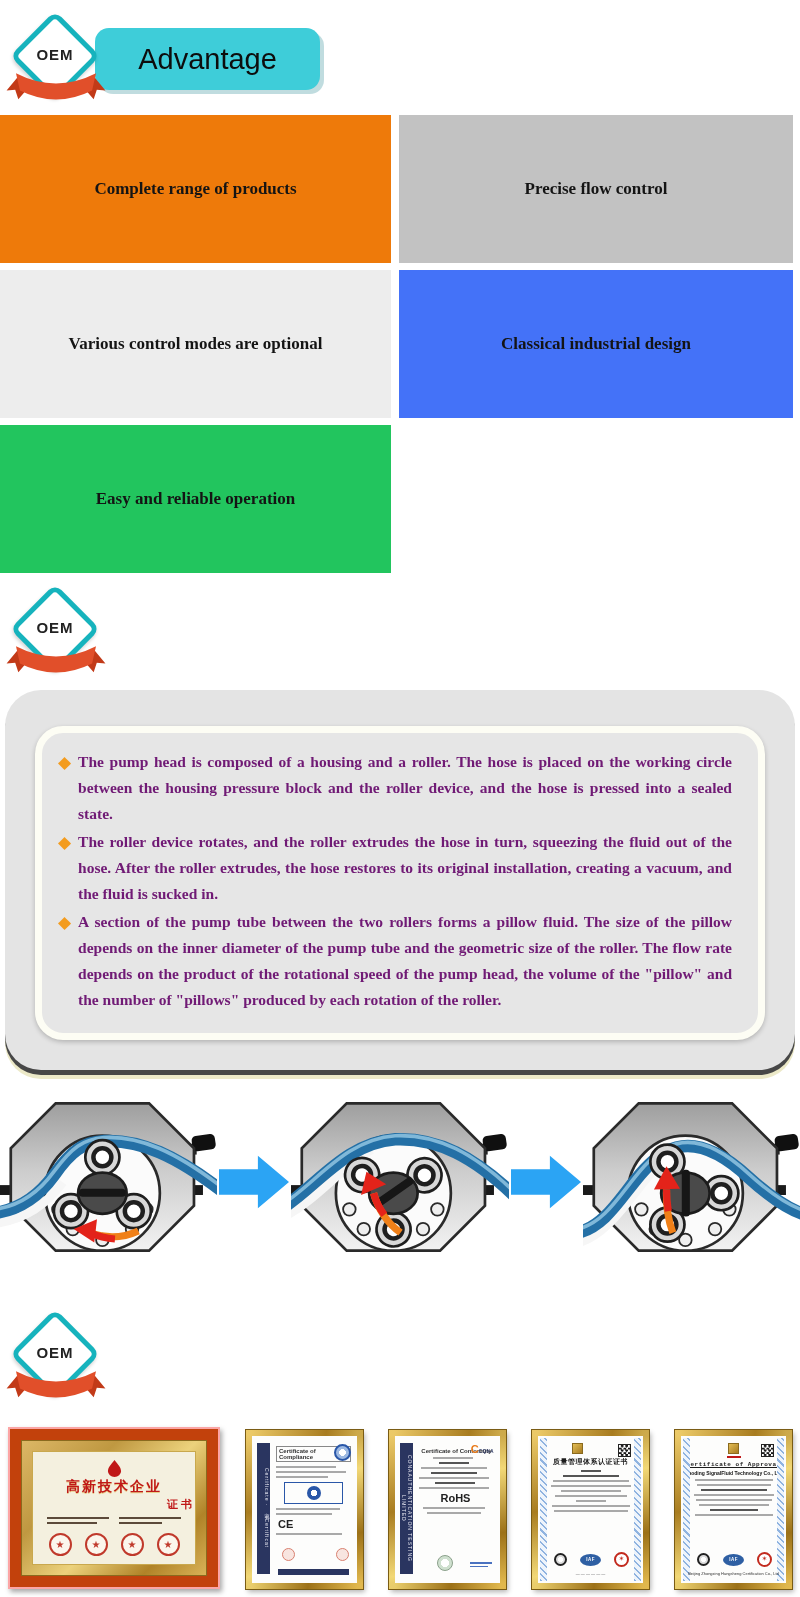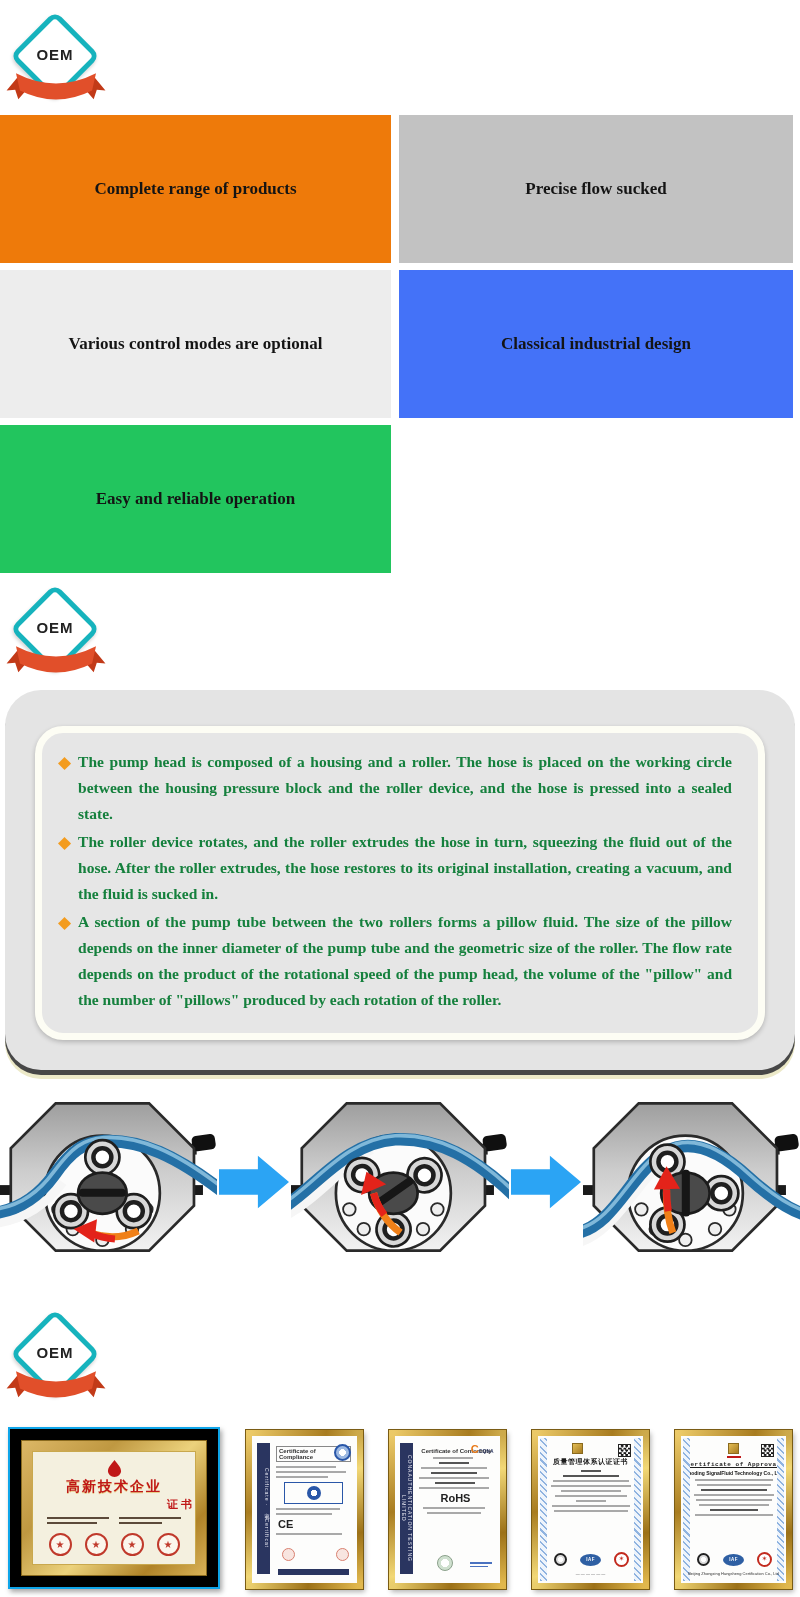--- a/index.html
+++ b/index.html
@@ -32,37 +32,37 @@
   
   .sec2 { margin-top:0; }
   .wp-outer { margin:2px 5px 0 5px; background:#e4e4e4; border-radius:36px;
     box-shadow:0 5px 0 #474747, 0 9px 0 #ece9c8; padding:36px 30px 30px 30px; }
   .wp-inner { background:#e6e6e6; border:7px solid #fdfdf4; border-radius:28px;
     padding:16px 26px 18px 16px; box-shadow:0 2px 5px rgba(0,0,0,.22); }
   .bullet { display:flex; margin-bottom:2px; }
   .bullet .bi { color:#f39c1f; font-family:"DejaVu Sans", sans-serif; font-size:17px;
     line-height:26px; margin-right:7px; }
   .bullet .bt { font-weight:bold; font-size:15.5px; line-height:26px;
-    text-align:justify; color:#15803d; }
+    text-align:justify; color:#701a75; }
 
   
   .pump-row { display:flex; align-items:center; justify-content:center;
     margin-top:14px; height:196px; }
   .pump { width:218px; height:auto; }
   .flow-arrow { width:70px; height:58px; margin:0 2px; flex:none; }
 
   
   .sec3 { margin-top:18px; }
   .cert-row { display:flex; justify-content:space-between; align-items:flex-end;
     padding:0 8px; margin-top:14px; }
   .cert { display:flex; flex-direction:column; align-items:center; }
 
   
-  .plaque { position:relative; width:212px; height:162px; background:#000000;
-    border:2px solid #0ea5e9; box-shadow:2px 3px 5px rgba(0,0,0,.35); }
+  .plaque { position:relative; width:212px; height:162px; background:#c2410c;
+    border:2px solid #fca5a5; box-shadow:2px 3px 5px rgba(0,0,0,.35); }
   .plq-gold { position:absolute; inset:11px; border:1px solid #8a6a1e;
     background:linear-gradient(135deg,#dcb766,#bf9841 30%,#ecd27c 55%,#b08328 80%,#d9b257); }
   .plq-cream { position:absolute; inset:22px; background:#f4f0df; border:1px solid #c9a84d; }
   .flame { display:block; margin:8px auto 1px auto; width:15px; height:17px; }
   .plq-title { text-align:center; color:#c01818; font-weight:bold; font-size:14px;
     letter-spacing:2px; text-shadow:0 1px 0 #e8cf8a; }
   .plq-sub { text-align:right; color:#c01818; font-weight:bold; font-size:11px;
     letter-spacing:3px; margin-top:1px; }
   .plq-lines { display:flex; justify-content:space-between; padding:5px 14px 0 14px; }
   .plq-lines > div { width:62px; }
@@ -134,34 +134,37 @@
   .seal-red2 { width:15px; height:15px; border-radius:50%; border:2px solid #c22a1e;
     color:#c22a1e; font-size:7px; line-height:11px; text-align:center;
     font-family:"DejaVu Sans", sans-serif; background:#fff; }
   .iso-foot { position:absolute; bottom:7px; left:0; right:0; text-align:center;
     font:4px "Liberation Sans", sans-serif; color:#333; }
 </style>
 </head>
 <body>
 
 <div class="sec">
+  <div class="banner">
+    <span>Advantage</span>
+  </div>
   <div class="dw">
     <div class="dshape"></div>
     <svg class="ribbon" viewBox="0 0 130 50">
       <path d="M16 10 L2 27 L13 26 L17 38 L30 23 Z" fill="#c23a18"></path>
       <path d="M114 10 L128 27 L117 26 L113 38 L100 23 Z" fill="#c23a18"></path>
       <path d="M14 5 Q65 31 116 5 L111 27 Q65 50 19 27 Z" fill="#e14f2a"></path>
     </svg>
     <span class="oem">OEM</span>
   </div>
 </div>
 
 <div class="grid">
   <div class="cell c0">Complete range of products</div>
-  <div class="cell c1">Precise flow sucked</div>
+  <div class="cell c1">Precise flow control</div>
   <div class="cell c2">Various control modes are optional</div>
   <div class="cell c3">Classical industrial design</div>
   <div class="cell c4">Easy and reliable operation</div>
 </div>
 
 <div class="sec sec2">
   <div class="dw">
     <div class="dshape"></div>
     <svg class="ribbon" viewBox="0 0 130 50">
       <path d="M16 10 L2 27 L13 26 L17 38 L30 23 Z" fill="#c23a18"></path>

